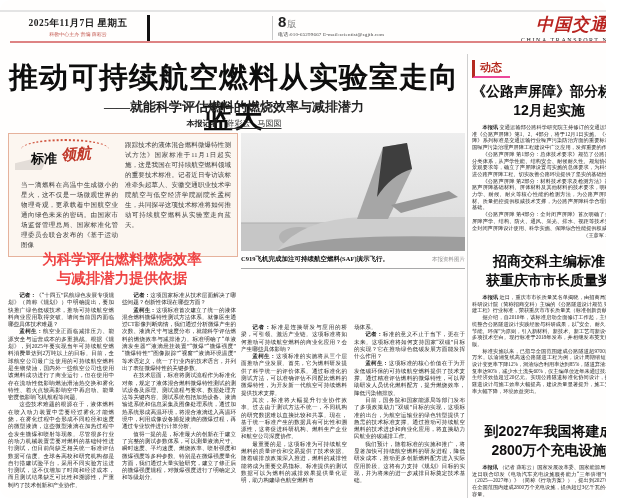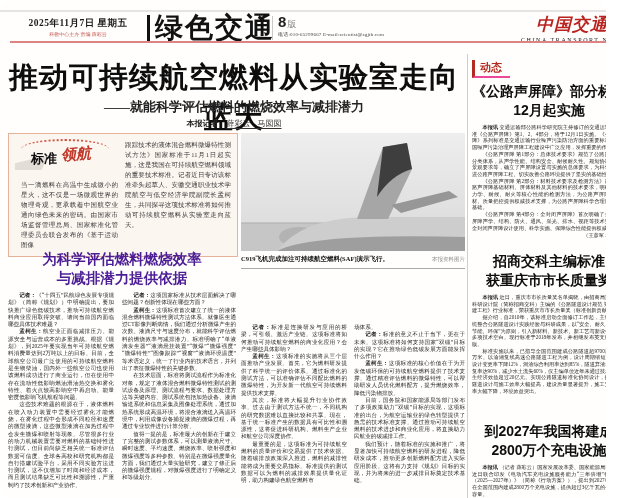--- a/index.html
+++ b/index.html
@@ -44,21 +44,21 @@
   .intro-c1{left:12px;top:46px;width:97px;height:70px;}
   .intro-c2{left:116px;top:6px;width:106px;height:110px;}
   
   .photo{left:241px;top:133px;width:224px;height:118px;background:#e6e6e6;overflow:hidden;}
   .caprow{left:241px;top:255px;width:224px;display:flex;justify-content:space-between;align-items:baseline;}
   .caption{font-size:6.5px;font-weight:bold;color:#111;}
   .credit{font-size:5.5px;color:#8d8d8d;}
   .caprule{left:241px;top:268px;width:224px;height:1px;background:#a9a9a9;}
   
   .sec-title{text-align:center;font-weight:bold;font-family:"Liberation Sans","DejaVu Sans",sans-serif;
-             white-space:pre-line;color:#4c1d95;}
+             white-space:pre-line;color:#ef4444;}
   .s1-title{left:8px;top:250px;width:228px;font-size:14.5px;line-height:19px;}
   .s2-title{left:241px;top:282px;width:224px;font-size:14.5px;line-height:19px;}
   .col{font-size:5.6px;line-height:7.3px;text-align:justify;overflow:hidden;color:#262626;}
   .para{margin:0;text-indent:2em;}
   .para.noindent{text-indent:0;}
   .para b{font-family:"Liberation Sans",sans-serif;}
   .colA{left:8px;top:292px;width:106px;height:206px;}
   .colB{left:122px;top:292px;width:114px;height:206px;}
   .colC{left:241px;top:324px;width:106px;height:174px;}
   .colD{left:354px;top:324px;width:111px;height:174px;}
@@ -77,21 +77,20 @@
 </style>
 </head>
 <body>
 
 <div class="page">
 
   <div class="abs topline"></div>
   <div class="abs date">2025年11月7日 星期五</div>
   <div class="abs organizer">科教中心主办 责编 薛彩云</div>
   <div class="abs mastbar"></div>
-  <div class="abs masthead">绿色交通</div>
   <div class="abs eddiv"></div>
   <div class="abs edition">
     <span class="ed-num">8</span><span class="ed-label">版</span>
   </div>
   <div class="abs contact">电话:010-65299667  E-mail:scientist@zgjtb.com</div>
   <div class="abs brand">
     <div class="brand-cn">中国交通报</div>
     <div class="brand-en">CHINA TRANSPORT NEWS</div>
   </div>
   <div class="abs redrule"></div>

